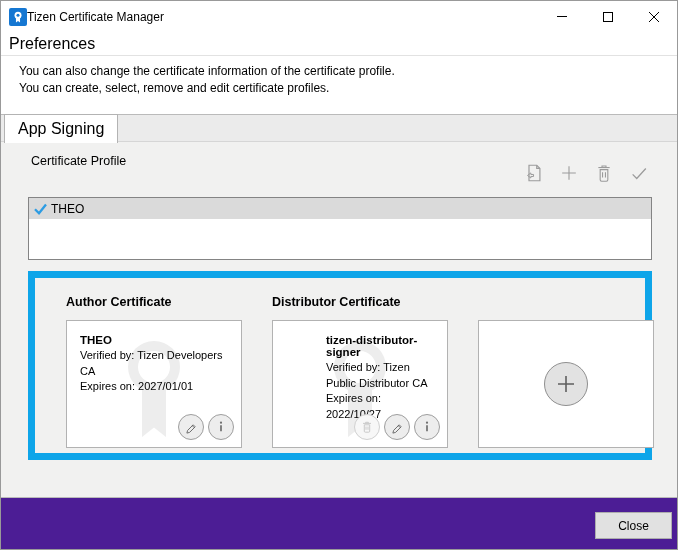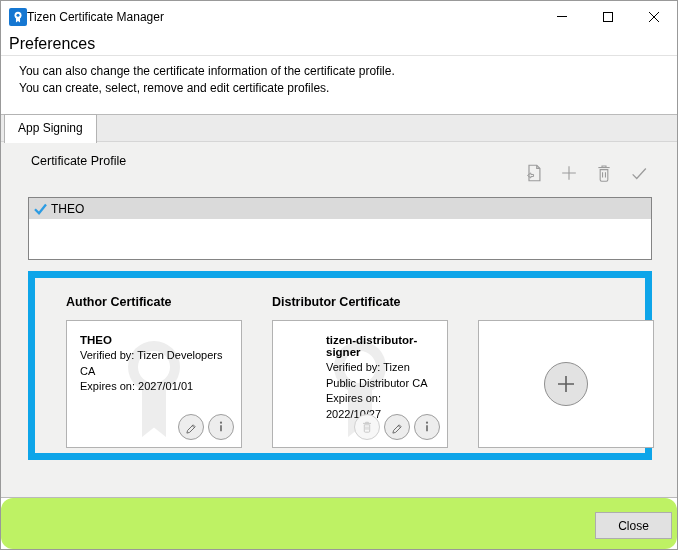--- a/index.html
+++ b/index.html
@@ -27,21 +27,21 @@
     background: #fff; border-bottom: 1px solid #e2e2e2; display: flex; align-items: center; }
   .menu-item { padding: 0 8px; height: 100%; display: flex; align-items: center; font-size: 16px; }
 
   
   .intro { position: absolute; top: 62px; left: 18px; right: 10px; line-height: 17px; font-size: 12px; }
 
   
   .tabstrip { position: absolute; top: 113px; left: 0; right: 0; height: 28px;
     background: #ebebeb; border-top: 1px solid #bababa; border-bottom: 1px solid #d6d6d6; }
   .tab-active { position: absolute; left: 3px; top: -1px; height: 29px; background: #fff;
-    border: 1px solid #b3b3b3; border-bottom: none; padding: 0 13px; line-height: 27px; font-size: 12px; z-index: 2; }
+    border: 1px solid #b3b3b3; border-bottom: none; padding: 0 13px; line-height: 27px; font-size: 16px; z-index: 2; }
 
   
   .panel { position: absolute; top: 141px; left: 0; right: 0; height: 356px;
     background: #f1f1f0; border-bottom: 1px solid #bababa; }
 
   .section-heading { position: absolute; left: 30px; top: 12px; font-weight: normal; font-size: 12.5px; }
 
   .toolbar { position: absolute; top: 20px; right: 27px; display: flex; gap: 13px; align-items: center; }
   .tool-btn { width: 22px; height: 22px; display: flex; align-items: center; justify-content: center; }
 
@@ -69,21 +69,21 @@
   .card-actions { position: absolute; right: 7px; bottom: 7px; display: flex; gap: 4px; z-index: 1; }
   .circle-btn { width: 26px; height: 26px; border-radius: 50%; border: 1px solid #9e9e9e;
     background: #ededed; display: flex; align-items: center; justify-content: center; }
   .circle-btn.disabled { border-color: #d0d0d0; background: #f7f7f7; }
 
   .add-cert-btn { position: absolute; left: 50%; top: 50%; transform: translate(-50%,-50%);
     width: 44px; height: 44px; border-radius: 50%; background: #e2e2e2; border: 1px solid #8f8f8f;
     display: flex; align-items: center; justify-content: center; z-index: 1; }
 
   
-  .footer { position: absolute; top: 497px; left: 0; right: 0; bottom: 0; background: #bef264; border-radius: 12px; }
+  .footer { position: absolute; top: 497px; left: 0; right: 0; bottom: 0; background: #4c1d95; }
   .close-btn { position: absolute; top: 14px; right: 5px; width: 77px; height: 27px;
     background: #e1e1e1; border: 1px solid #adadad; font-size: 12px;
     display: flex; align-items: center; justify-content: center; font-family: inherit; }
 </style>
 </head>
 <body>
 
 <div class="window">
 
   <div class="titlebar">

